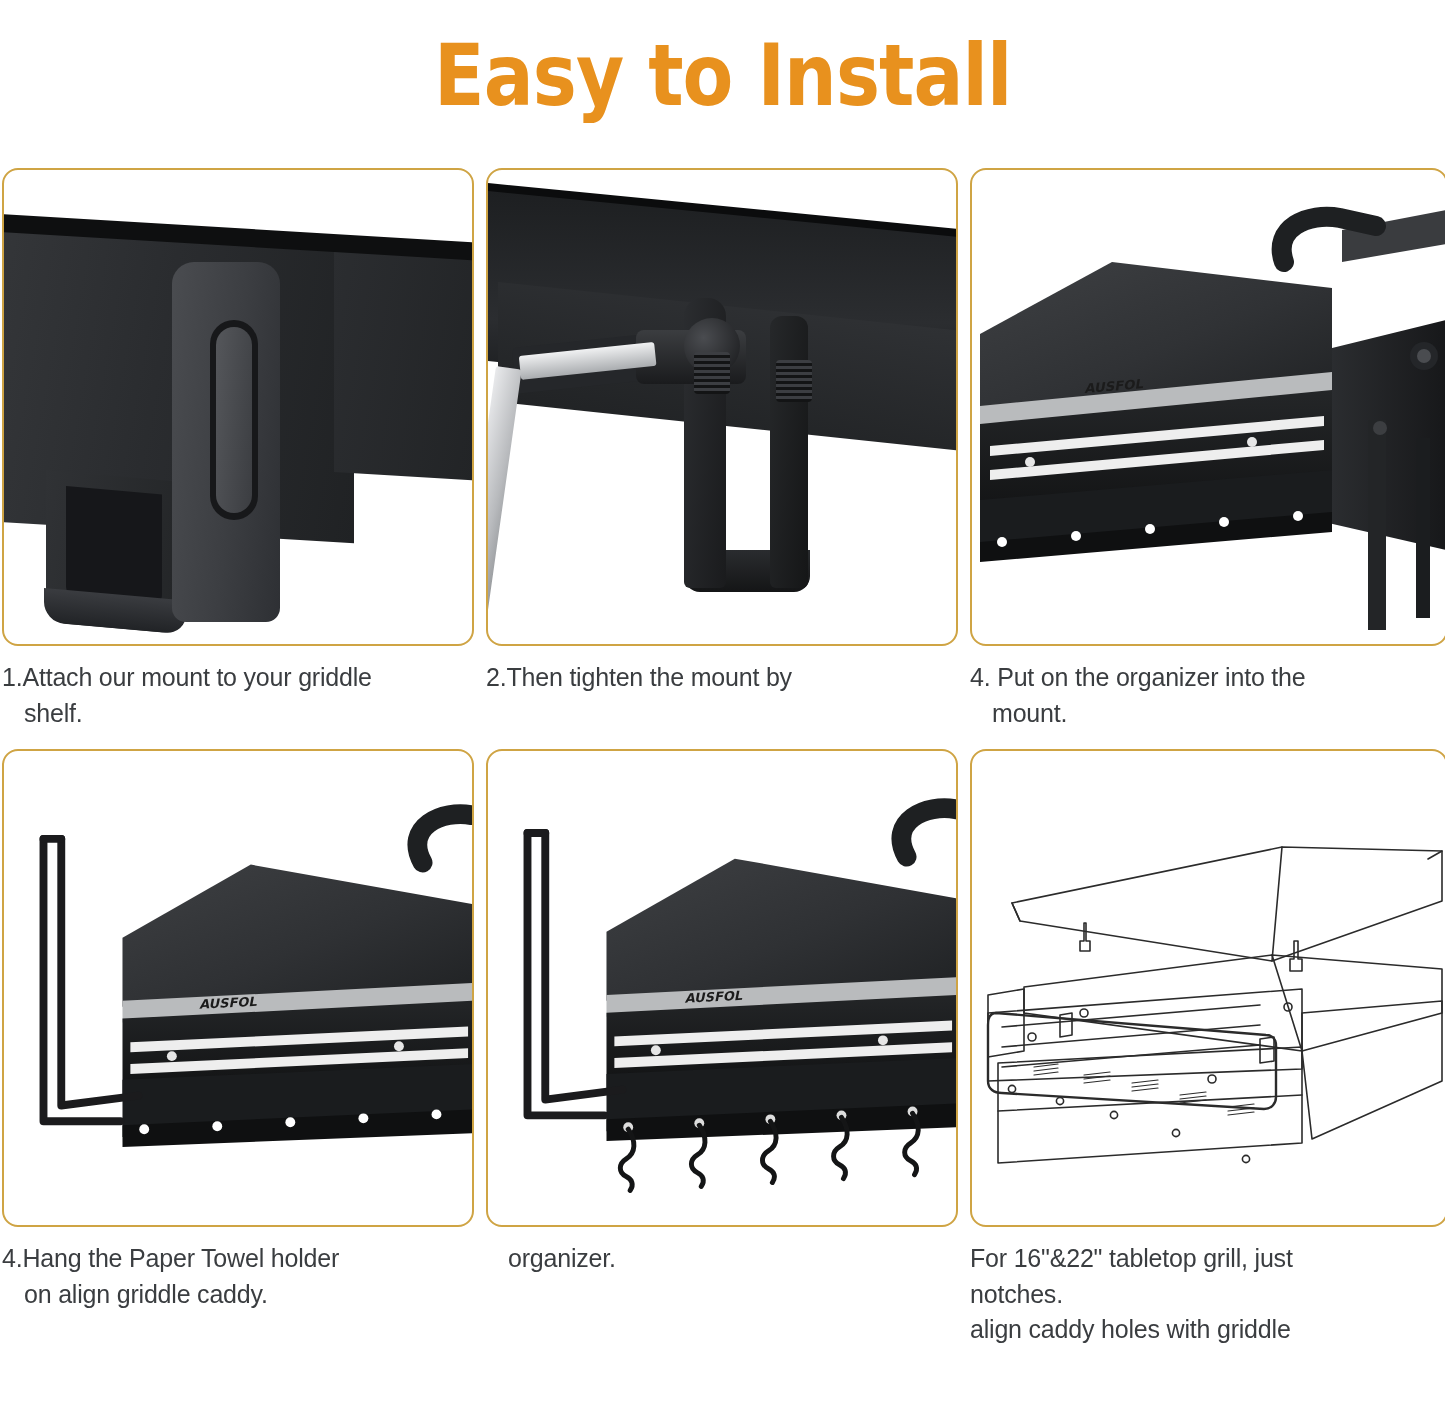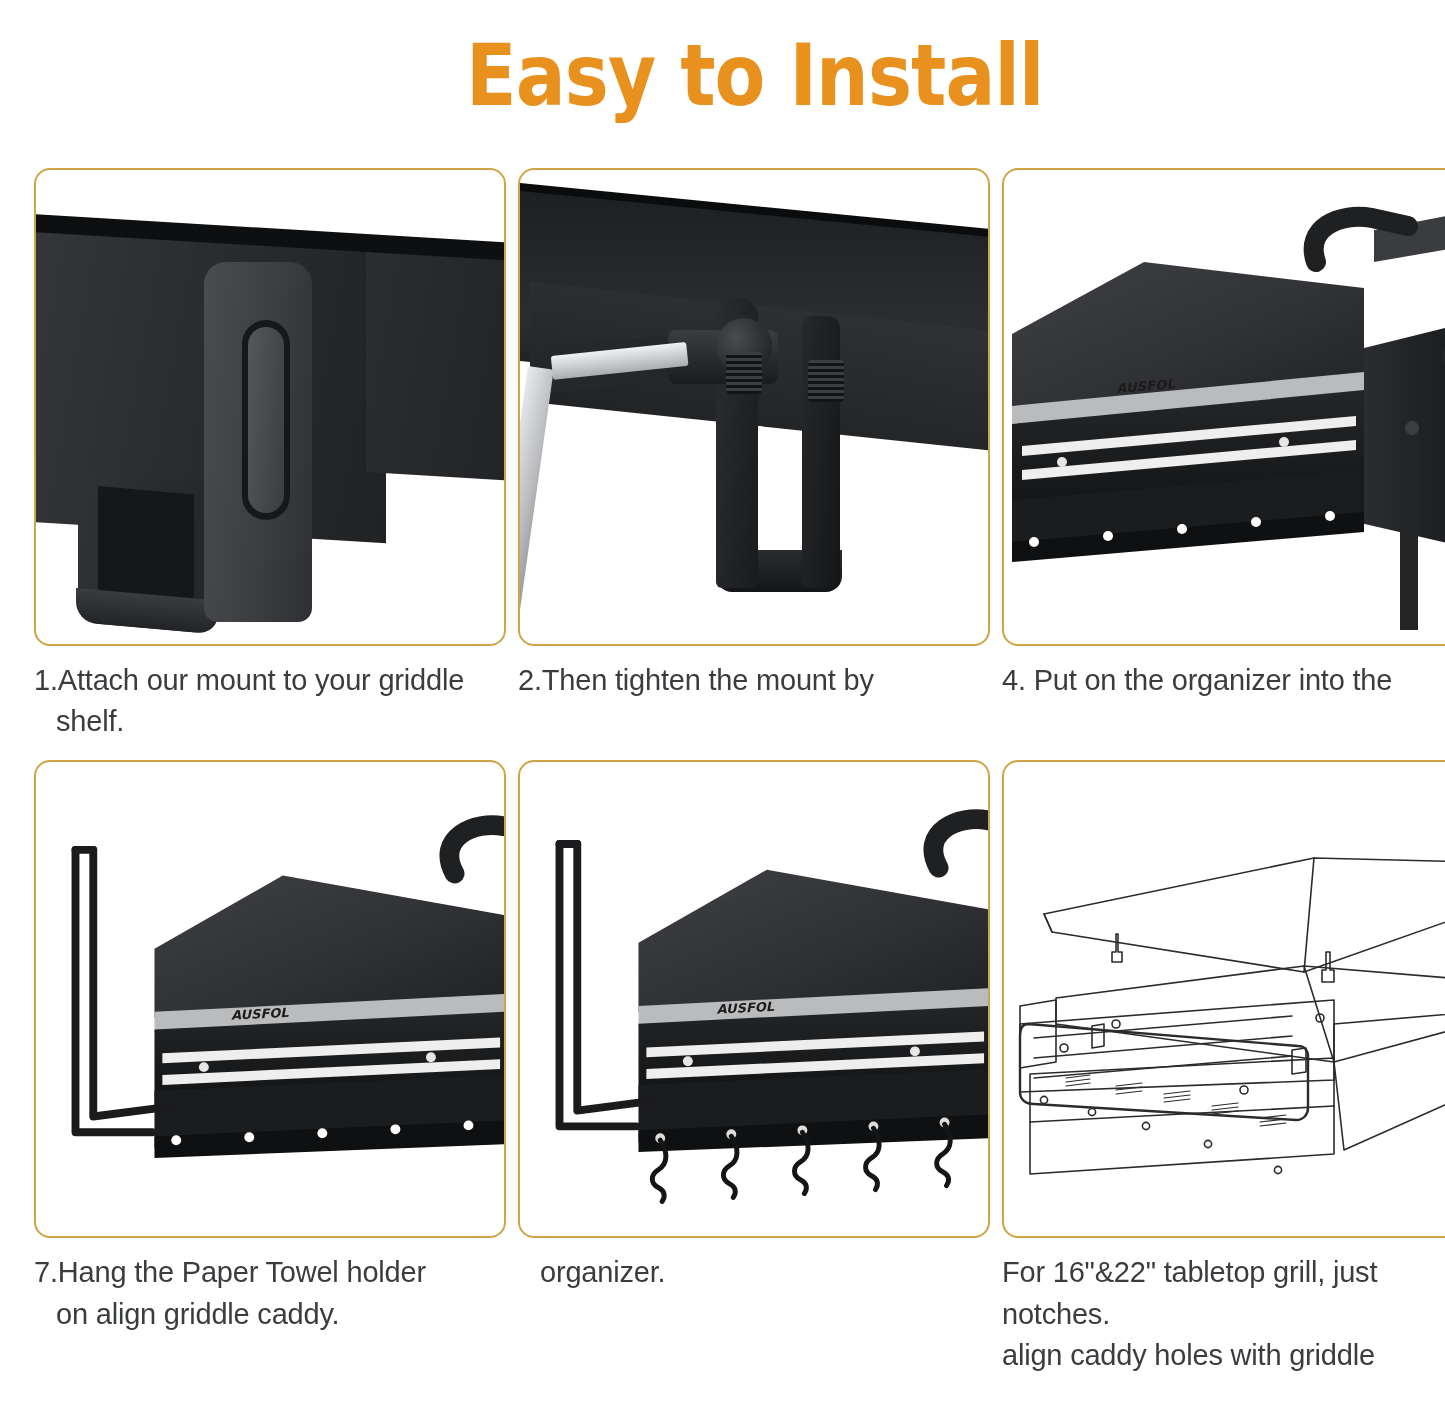--- a/index.html
+++ b/index.html
@@ -2,21 +2,21 @@
 <html><head>
 <meta charset="utf-8">
 <style>
   * { box-sizing: border-box; margin: 0; padding: 0; }
   html, body {
     width: 1445px; height: 1406px;
     background: #ffffff;
     font-family: "Liberation Sans", sans-serif;
     overflow: hidden;
   }
-  .page { position: relative; width: 1156px; height: 1406px; background: #fff; margin-left: 32px; }
+  .page { position: relative; width: 1156px; height: 1406px; background: #fff; }
 
   
   .title-bar {
     position: absolute; top: 0; left: 0; width: 1445px; height: 150px;
     display: flex; align-items: center; justify-content: center;
   }
   .title-text {
     font-family: "DejaVu Sans", sans-serif;
     font-weight: 700;
     font-size: 86px;
@@ -46,21 +46,21 @@
     height: 478px;
     border: 2px solid #CFA444;
     border-radius: 16px;
     background: #ffffff;
     overflow: hidden;
   }
 
   .caption {
     margin-top: 14px;
     font-family: "Liberation Sans", sans-serif;
-    font-size: 29px;
+    font-size: 25px;
     line-height: 1.42;
     color: #3a3d40;
     letter-spacing: -0.2px;
     padding-right: 6px;
   }
   .caption .ind { display: block; text-indent: 0; }
   .caption .ind2 { display: block; padding-left: 22px; }
 
   
   .art { position: absolute; inset: 0; }
@@ -296,20 +296,21 @@
             <circle cx="326" cy="346" r="5" fill="#fff"></circle>
 
             <rect x="396" y="250" width="18" height="210" fill="#232527"></rect>
             <rect x="444" y="268" width="14" height="180" fill="#1b1d1f"></rect>
             <circle cx="408" cy="258" r="7" fill="#3c3e41"></circle>
           </svg>
         </div>
       </div>
       <div class="caption">
         <span class="ind">4. Put on the organizer into the</span>
+        <span class="ind2">mount.</span>
       </div>
     </div>
 
     <div class="cell">
       <div class="panel">
         <div class="art">
           <svg viewBox="0 0 474 474" width="100%" height="100%">
             <defs>
               <linearGradient id="g4top" x1="0" y1="0" x2="1" y2="1">
                 <stop offset="0" stop-color="#3e4043"></stop>
@@ -343,21 +344,21 @@
             <circle cx="364" cy="369" r="5" fill="#fff"></circle>
             <circle cx="438" cy="365" r="5" fill="#fff"></circle>
 
             <path d="M40,86 L40,372 L118,372" stroke="#1b1b1d" stroke-width="8" fill="none" stroke-linecap="round" stroke-linejoin="round"></path>
             <path d="M58,86 L58,356 L136,346" stroke="#1b1b1d" stroke-width="8" fill="none" stroke-linecap="round" stroke-linejoin="round"></path>
             <path d="M40,86 L58,86" stroke="#1b1b1d" stroke-width="8" stroke-linecap="round"></path>
           </svg>
         </div>
       </div>
       <div class="caption">
-        <span class="ind">7.Hang the Paper Towel holder</span>
+        <span class="ind">4.Hang the Paper Towel holder</span>
         <span class="ind2">on align griddle caddy.</span>
       </div>
     </div>
 
     <div class="cell">
       <div class="panel">
         <div class="art">
           <svg viewBox="0 0 474 474" width="100%" height="100%">
             <defs>
               <linearGradient id="g5top" x1="0" y1="0" x2="1" y2="1">

